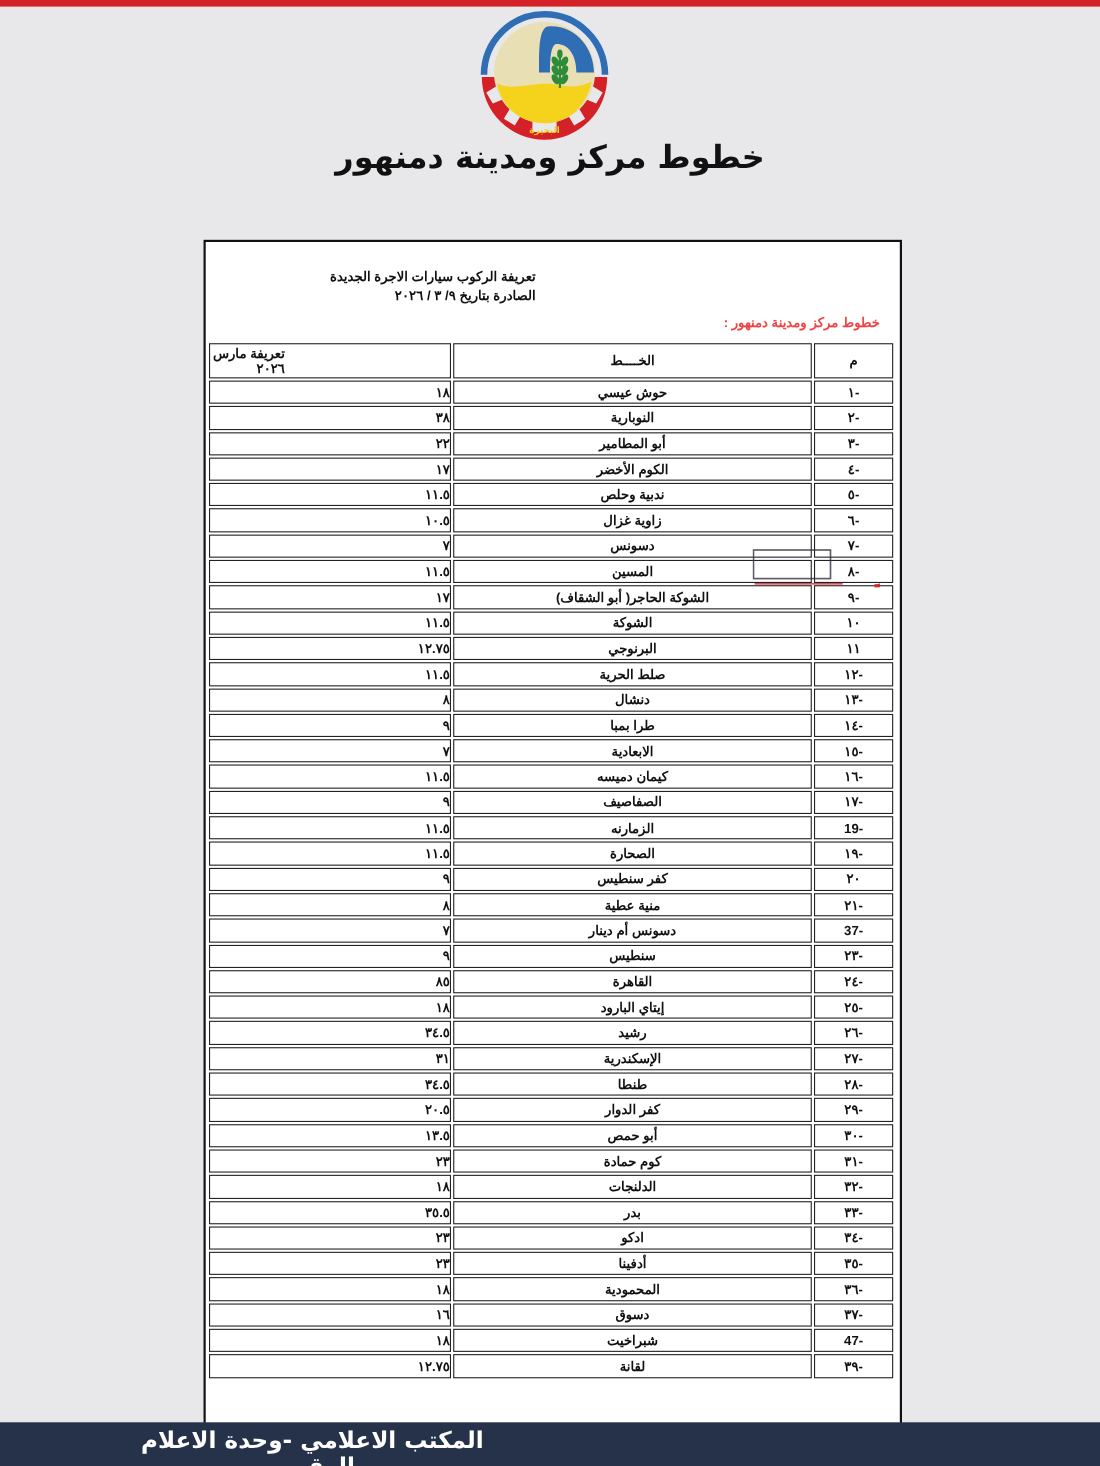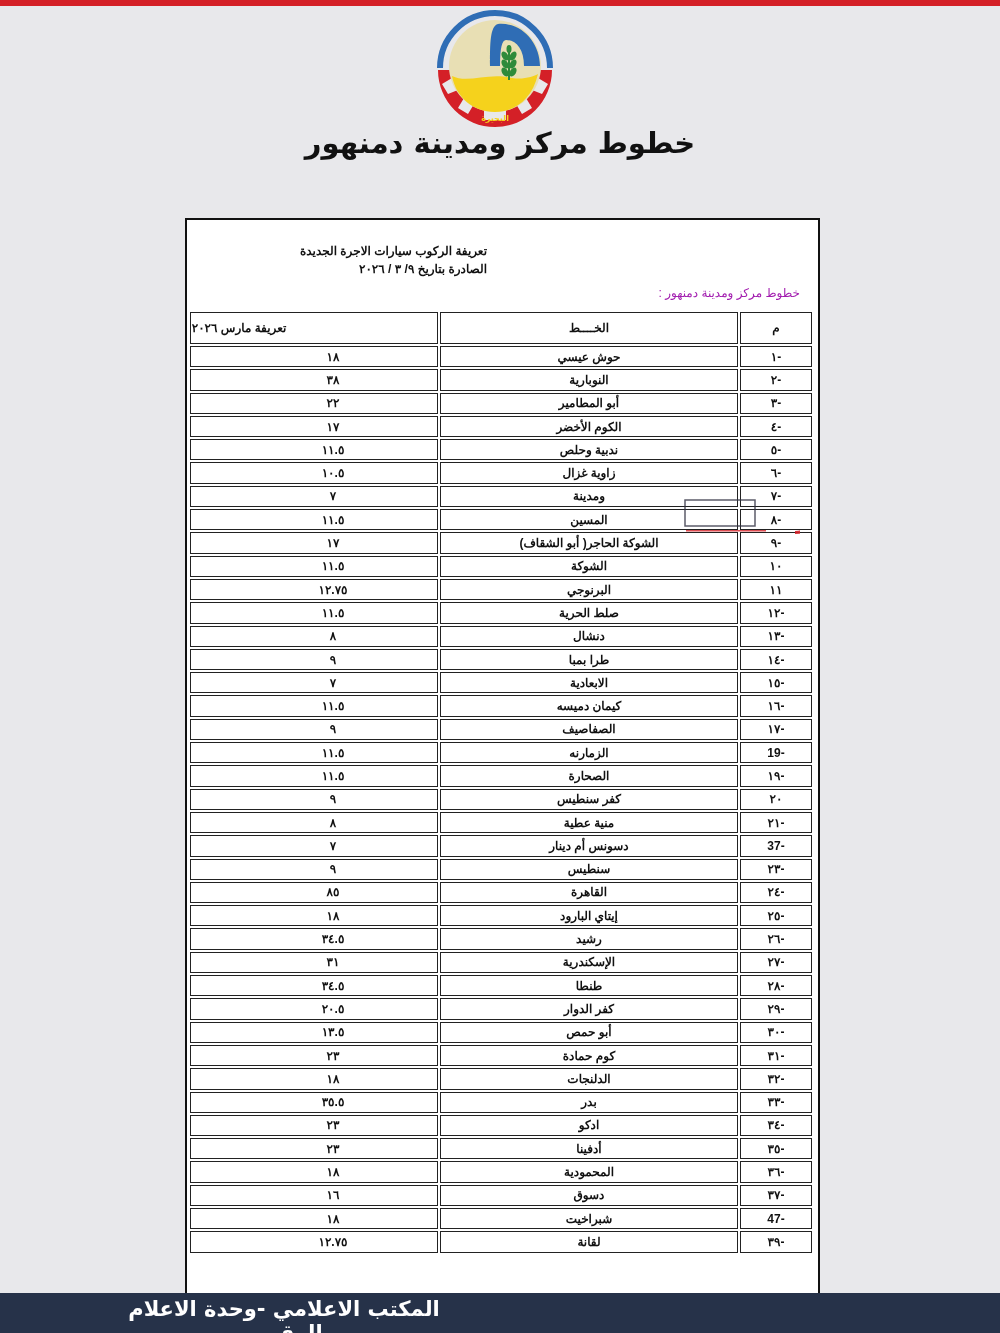--- a/index.html
+++ b/index.html
@@ -18,35 +18,35 @@
   .doc {
     position:absolute; left:185px; top:178px; width:635px; height:1110px;
     background:#fff; border:2px solid #111; box-sizing:border-box;margin-top:40px;
   }
   .doc-heading {
     position:absolute; top:22px; left:110px; width:190px; text-align:right; direction:rtl;
     font-family:"Liberation Sans", sans-serif; font-weight:bold; font-size:12px; color:#111; line-height:18px;
   }
   .doc-subheading {
     position:absolute; top:66px; right:18px; direction:rtl; text-align:right;
-    font-family:"Liberation Sans", sans-serif; font-weight:normal; font-size:12px; color:#a21caf;
+    font-family:"Liberation Sans", sans-serif; font-weight:bold; font-size:12px; color:#ef4444;
   }
   table.fares {
     position:absolute; left:1px; top:90px; width:626px;
     border-collapse:separate; border-spacing:2px 2px; direction:rtl;
     font-family:"Liberation Sans", sans-serif; font-weight:bold; color:#111;
   }
   table.fares td, table.fares th {
     border:1.5px solid #222; padding:0; font-size:12px; height:21.3px;
     box-sizing:border-box;
   }
   table.fares th { height:32px; font-weight:bold; }
   .col-num { width:72px; text-align:center; }
-  .col-line { width:298px; text-align:center; }
-  .col-fare { text-align:center; padding-left:38px !important; }
+  .col-line { width:326px; text-align:center; }
+  .col-fare { text-align:right; padding-left:38px !important; }
   th.col-fare { padding-right:150px !important; padding-left:0 !important; font-size:11px; }
   .watermark {
     position:absolute; left:684px; top:494px; width:116px; height:46px; pointer-events:none;
   }
   .footer {
     position:absolute; left:0; top:1293px; width:1000px; height:40px; background:#263249;
   }
   .footer-text {
     position:absolute; left:98px; top:4px; width:372px; direction:rtl; text-align:center;
     color:#fff; font-weight:bold; font-size:21px; font-family:"DejaVu Sans", sans-serif;
@@ -129,21 +129,21 @@
           <td class="col-line">ندبية وحلص</td>
           <td class="col-fare">١١.٥</td>
         </tr>
         <tr>
           <td class="col-num">-٦</td>
           <td class="col-line">زاوية غزال</td>
           <td class="col-fare">١٠.٥</td>
         </tr>
         <tr>
           <td class="col-num">-٧</td>
-          <td class="col-line">ومدينة</td>
+          <td class="col-line">دسونس</td>
           <td class="col-fare">٧</td>
         </tr>
         <tr>
           <td class="col-num">-٨</td>
           <td class="col-line">المسين</td>
           <td class="col-fare">١١.٥</td>
         </tr>
         <tr>
           <td class="col-num">-٩</td>
           <td class="col-line">الشوكة الحاجر( أبو الشقاف)</td>

